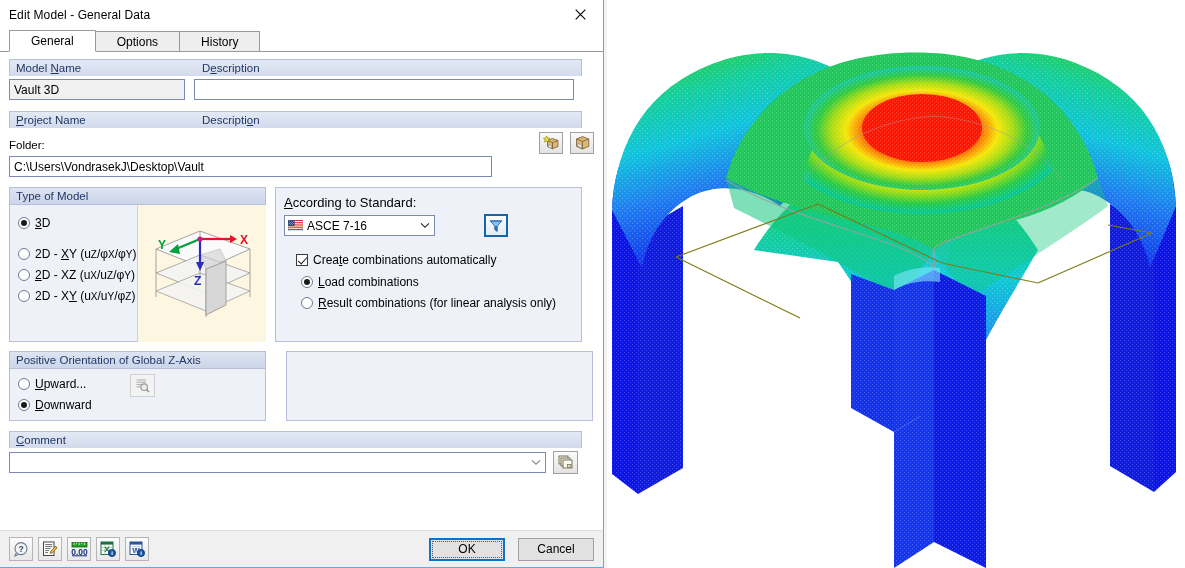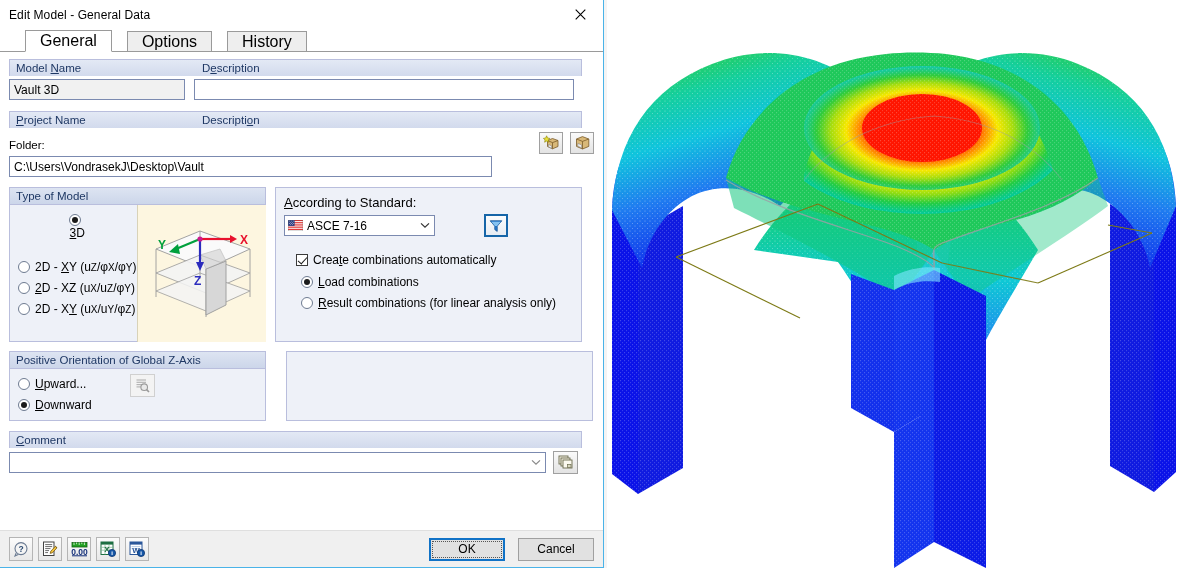--- a/index.html
+++ b/index.html
@@ -46,29 +46,28 @@
     display: flex; align-items: flex-end;
     padding-left: 9px;
     background: #ffffff;
     position: relative;
   }
   #tabstrip::after {
     content:""; position:absolute; left:0; right:0; bottom:0; height:1px; background:#9a9a9a;
   }
   .tab {
     height: 21px; line-height: 20px;
-    padding: 0 14px;
-    font-size: 16px; color: #000;
+    padding: 0 21px;
+    font-size: 12px; color: #000;
     border: 1px solid #9a9a9a;
     background: #eeeeee;
     margin-right: -1px;
     position: relative; z-index: 1;
     cursor: default;
     border-bottom: 1px solid #9a9a9a;
-    margin-left: 16px;
   }
   .tab.active {
     background: #ffffff;
     border-bottom: 1px solid #ffffff;
     z-index: 3;
     height: 22px;
   }
 
   #dlgbody {
     flex: 1 1 auto;
@@ -272,21 +271,21 @@
       </div>
 
       <div style="display:flex;margin-top:10px;">
 
         <div class="panel" style="width:257px;height:155px;">
           <div class="panel-head">
             <span class="panel-title">Type of Model</span>
           </div>
           <div style="display:flex;height:137px;">
             <div style="width:128px;padding:9px 0 0 8px;">
-              <div class="radio-row" style="margin-bottom:27px;flex-direction:column;">
+              <div class="radio-row" style="margin-bottom:14px;">
                 <span class="radio on"></span>
                 <span class="rlabel"><u>3</u>D</span>
               </div>
               <div class="radio-row">
                 <span class="radio"></span>
                 <span class="rlabel">2D - <u>X</u>Y (u<span style="font-size:10px">Z</span>/φ<span style="font-size:10px">X</span>/φ<span style="font-size:10px">Y</span>)</span>
               </div>
               <div class="radio-row">
                 <span class="radio"></span>
                 <span class="rlabel"><u>2</u>D - XZ (u<span style="font-size:10px">X</span>/u<span style="font-size:10px">Z</span>/φ<span style="font-size:10px">Y</span>)</span>

